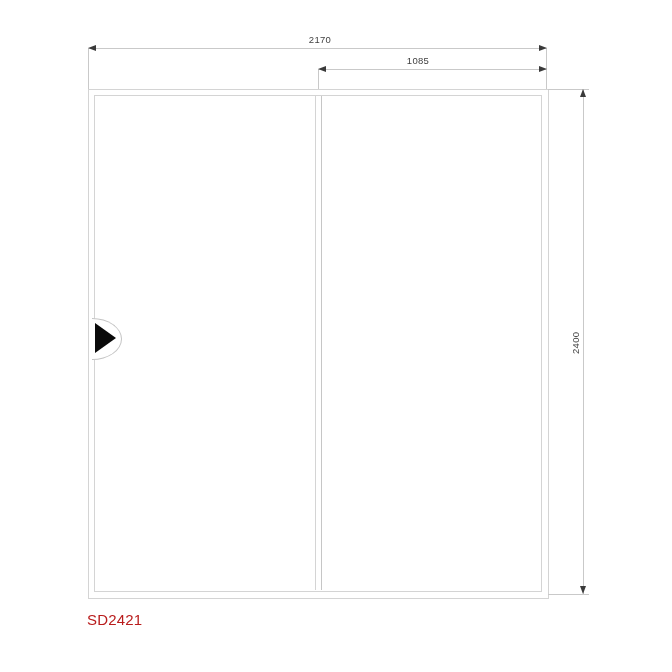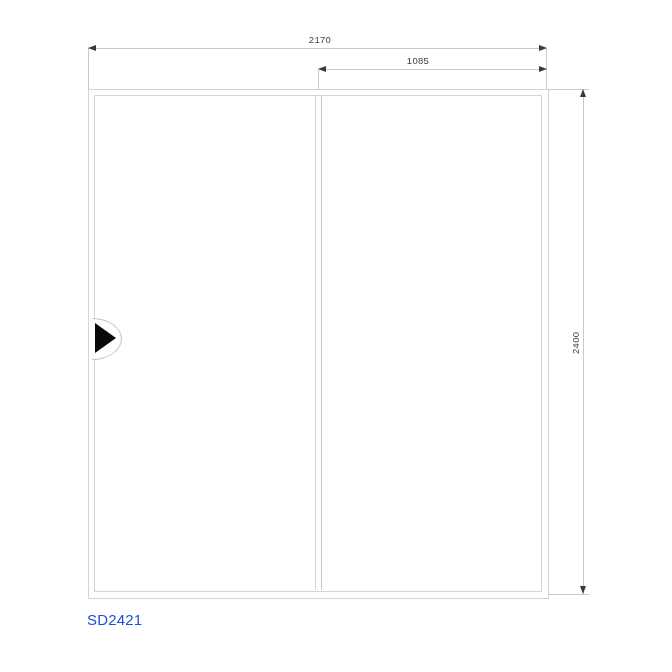--- a/index.html
+++ b/index.html
@@ -59,21 +59,21 @@
     width: 0; height: 0;
     border-top: 15px solid transparent;
     border-bottom: 15px solid transparent;
     border-left: 21px solid #0a0a0a;
   }
 
   .model-label {
     position: absolute;
     left: 87px; top: 611px;
     font-size: 15px;
-    color: #1d4ed8;
+    color: #b91c1c;
     letter-spacing: 0.2px;
   }
 </style>
 </head>
 <body>
 
 <div id="canvas">
 
   <div class="frame-rect" style="left:88px; top:89px; width:459px; height:508px;"></div>
   <div class="frame-rect" style="left:94px; top:95px; width:446px; height:495px;"></div>

